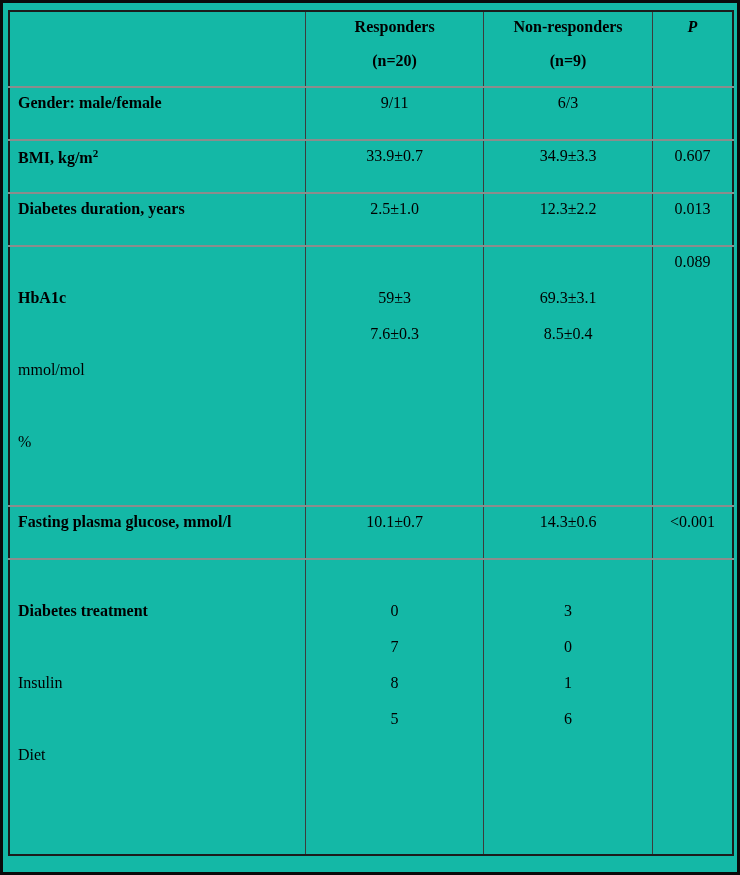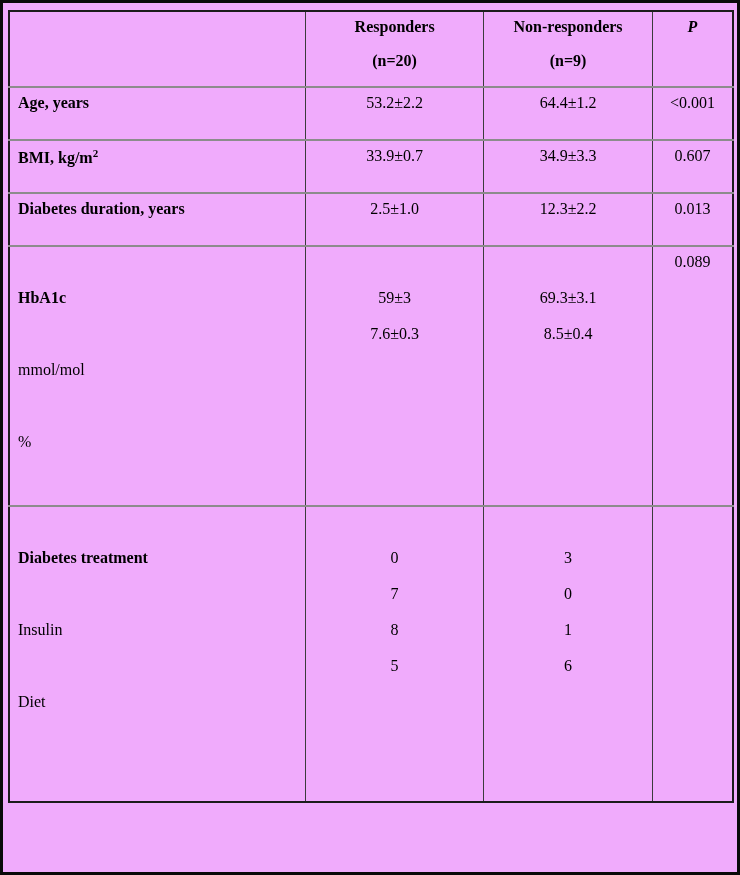--- a/index.html
+++ b/index.html
@@ -1,21 +1,21 @@
 <!DOCTYPE html>
 <html><head>
 <meta charset="utf-8">
 <style>
   html, body { margin: 0; padding: 0; background: #ffffff; }
   .frame {
     box-sizing: border-box;
     width: 740px;
     height: 875px;
     border: 3px solid #0a0a0a;
-    background: #f0abfc;
+    background: #14b8a6;
     overflow: hidden;
   }
   table.study {
     border-collapse: collapse;
     table-layout: fixed;
     margin: 7px 4px 0 5px;
     width: 726px;
     border: 2px solid #1c1c1c;
     font-family: "Liberation Serif", "DejaVu Serif", serif;
     font-size: 16px;
@@ -71,27 +71,27 @@
         <div class="hline">Responders</div>
         <div class="hline">(n=20)</div>
       </td>
       <td class="val">
         <div class="hline">Non-responders</div>
         <div class="hline">(n=9)</div>
       </td>
       <td class="val p-hdr">P</td>
     </tr>
 
+    <tr class="r-std">
+      <td class="lbl bold">Gender: male/female</td>
+      <td class="val">9/11</td>
+      <td class="val">6/3</td>
+      <td class="val"></td>
+    </tr>
 
-    <tr class="r-std">
-      <td class="lbl bold">Age, years</td>
-      <td class="val">53.2±2.2</td>
-      <td class="val">64.4±1.2</td>
-      <td class="val">&lt;0.001</td>
-    </tr>
 
 
     <tr class="r-std">
       <td class="lbl bold"><span>BMI, kg/m</span><sup>2</sup></td>
       <td class="val">33.9±0.7</td>
       <td class="val">34.9±3.3</td>
       <td class="val">0.607</td>
     </tr>
 
     <tr class="r-std">
@@ -113,20 +113,26 @@
         <div class="line">7.6±0.3</div>
       </td>
       <td class="val">
         <div class="line"></div>
         <div class="line">69.3±3.1</div>
         <div class="line">8.5±0.4</div>
       </td>
       <td class="val">0.089</td>
     </tr>
 
+    <tr class="r-std">
+      <td class="lbl bold">Fasting plasma glucose, mmol/l</td>
+      <td class="val">10.1±0.7</td>
+      <td class="val">14.3±0.6</td>
+      <td class="val">&lt;0.001</td>
+    </tr>
 
     <tr class="r-tall2">
       <td class="lbl">
         <div class="line bold">Diabetes treatment</div>
         <div class="line">Insulin</div>
         <div class="line">Diet</div>
         
         
       </td>
       <td class="val">

